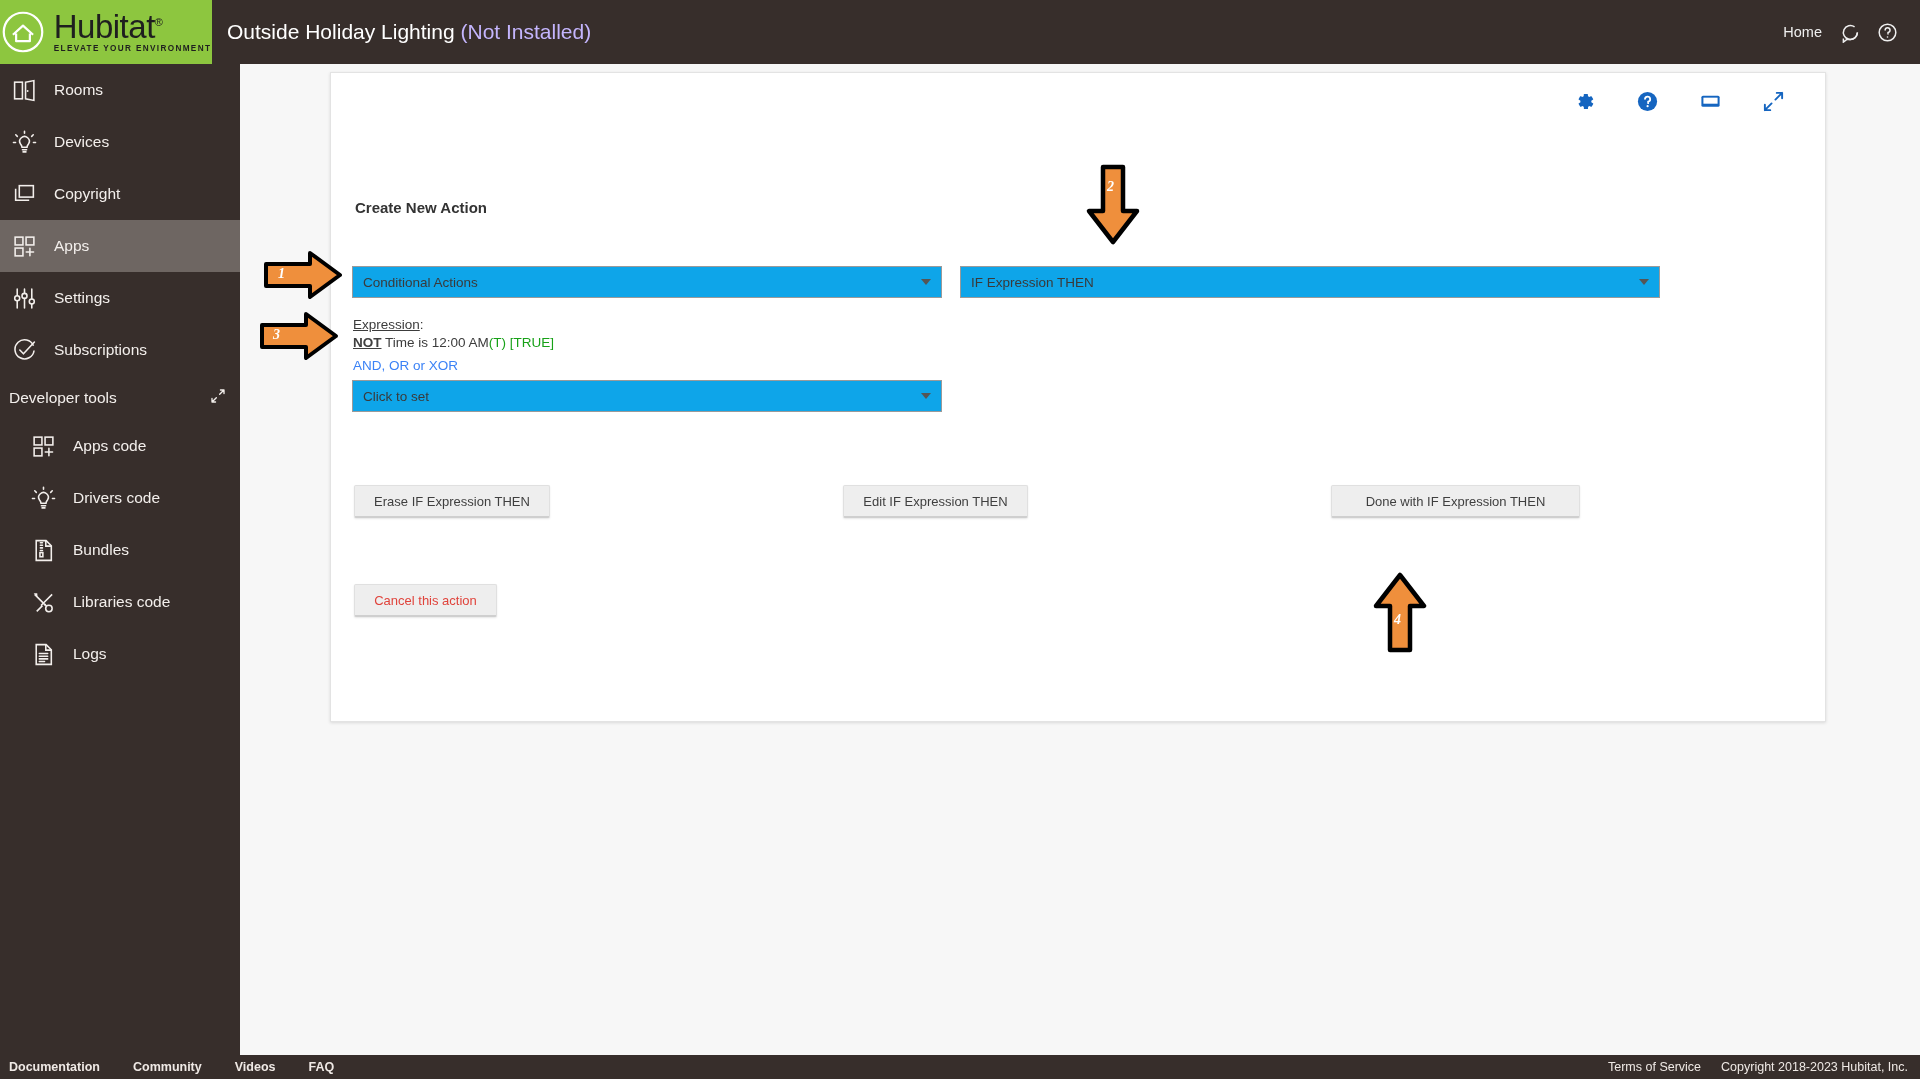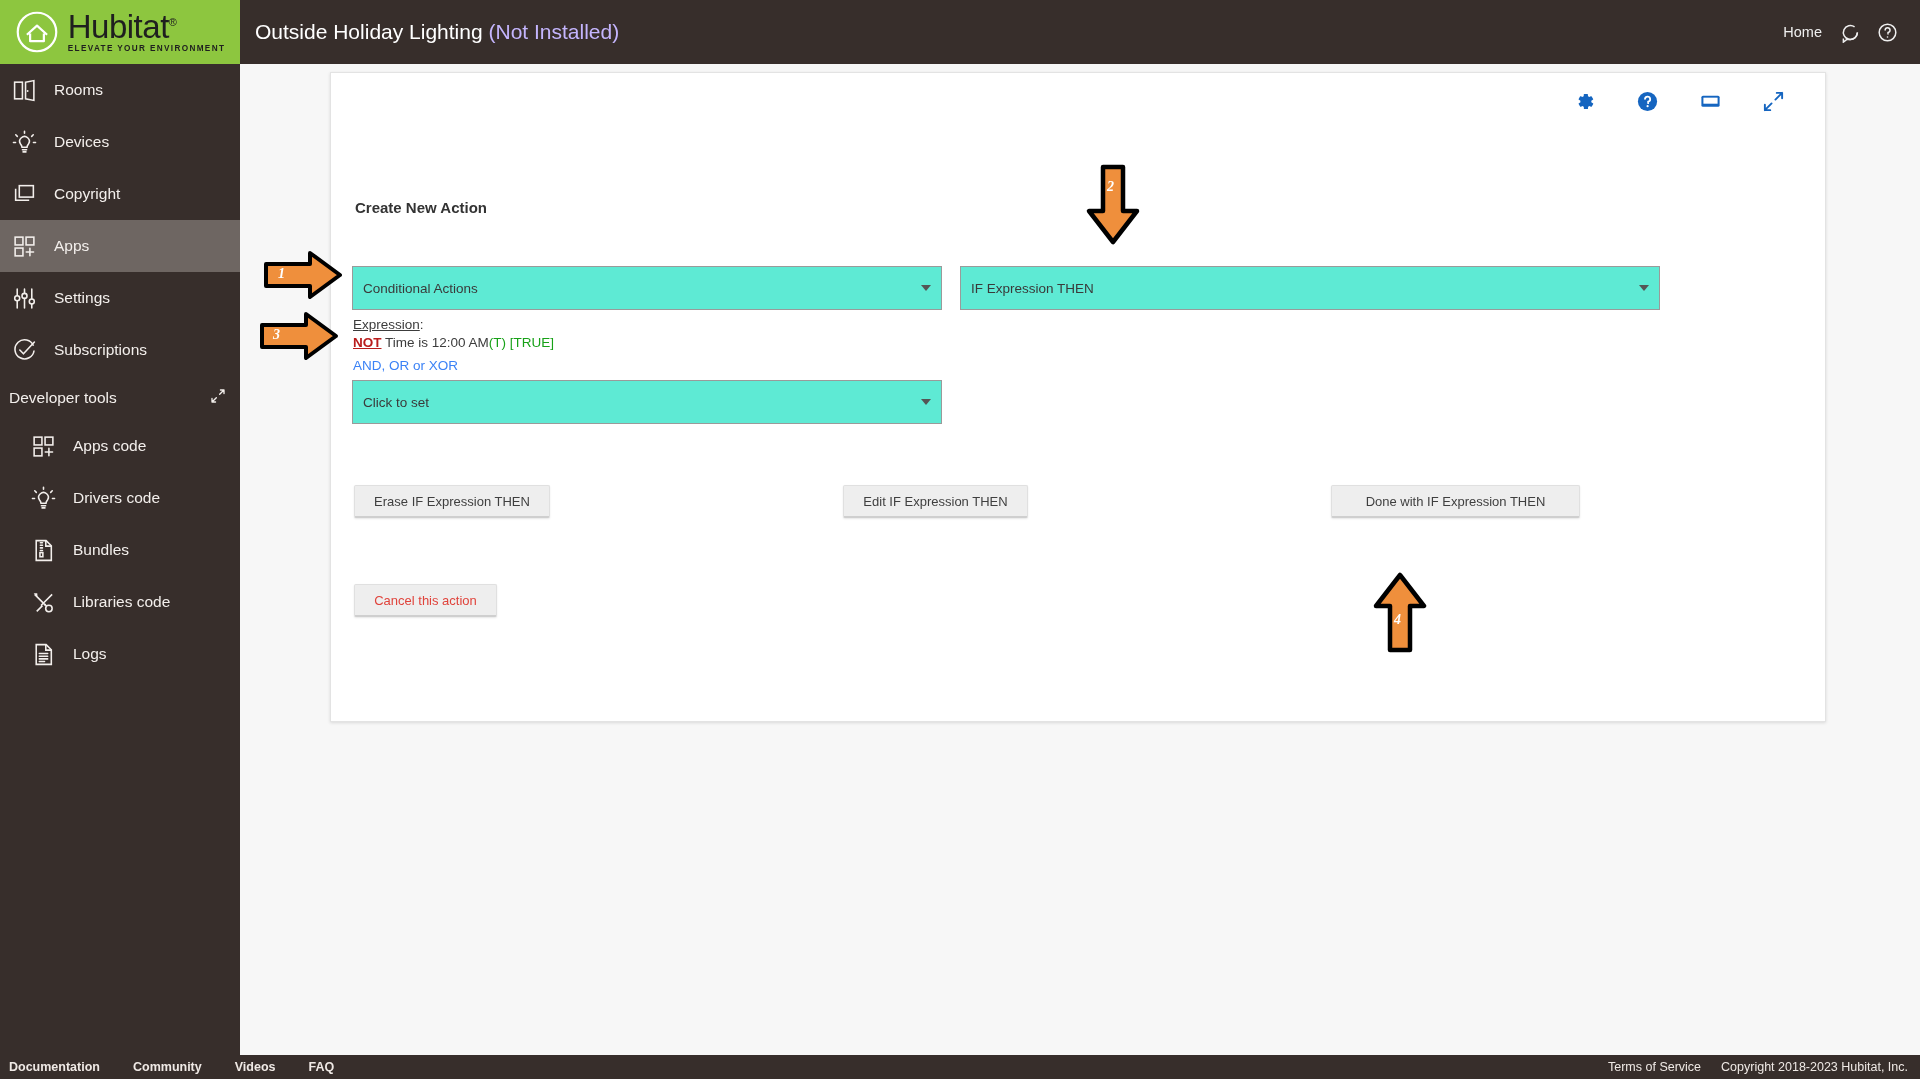--- a/index.html
+++ b/index.html
@@ -10,21 +10,21 @@
     overflow: hidden;
   }
   body { position: relative; }
 
   
   #topbar {
     position: absolute; left: 0; top: 0; width: 1920px; height: 64px;
     background: #372e2b; display: flex; align-items: center;
   }
   #logo-block {
-    width: 240px; height: 64px; background: #8dc63f;
+    width: 212px; height: 64px; background: #8dc63f;
     display: flex; align-items: center; justify-content: center;
     flex-shrink: 0;
   }
   .logo-wrap { display: flex; align-items: center; gap: 9px; }
   .logo-mark { width: 44px; height: 44px; }
   .logo-text { display: flex; flex-direction: column; line-height: 1; }
   .logo-word {
     font-size: 33px; font-weight: 400; color: #1f1f1f;
     letter-spacing: -0.5px; position: relative;
   }
@@ -96,22 +96,22 @@
     display: flex; gap: 40px; align-items: center;
   }
   .ct-icon { color: #1565c0; cursor: pointer; display: flex; }
 
   #create-label {
     position: absolute; left: 24px; top: 126px;
     font-size: 15px; font-weight: bold; color: #333;
   }
 
   .sel {
-    position: absolute; height: 44px;
-    background: #5eead4; border: 1px solid #9a9a9a;
+    position: absolute; height: 32px;
+    background: #0ea5e9; border: 1px solid #9a9a9a;
     display: flex; align-items: center;
     padding: 0 10px; font-size: 13.5px; color: #3a3a3a;
     cursor: pointer;
   }
   .sel .caret {
     margin-left: auto; width: 0; height: 0;
     border-left: 5.5px solid transparent;
     border-right: 5.5px solid transparent;
     border-top: 6.5px solid #555;
   }
@@ -121,21 +121,21 @@
 
   #expr-label {
     position: absolute; left: 22px; top: 244px;
     font-size: 13.5px; color: #3c3c3c;
   }
   #expr-label u { text-decoration: underline; }
   #expr-value {
     position: absolute; left: 22px; top: 262px;
     font-size: 13.5px; color: #3c3c3c; white-space: nowrap;
   }
-  #expr-value .b { font-weight: bold; color: #b91c1c; text-decoration: underline; }
+  #expr-value .b { font-weight: bold; color: #404040; text-decoration: underline; }
   #expr-value .g { color: #17a117; }
   #logic-label {
     position: absolute; left: 22px; top: 285px;
     font-size: 13.5px; color: #3b82f6;
   }
 
   .btn {
     position: absolute; height: 33px;
     background: #eeeeee; border: 1px solid #e0e0e0;
     border-bottom: 2px solid #cfcfcf;

